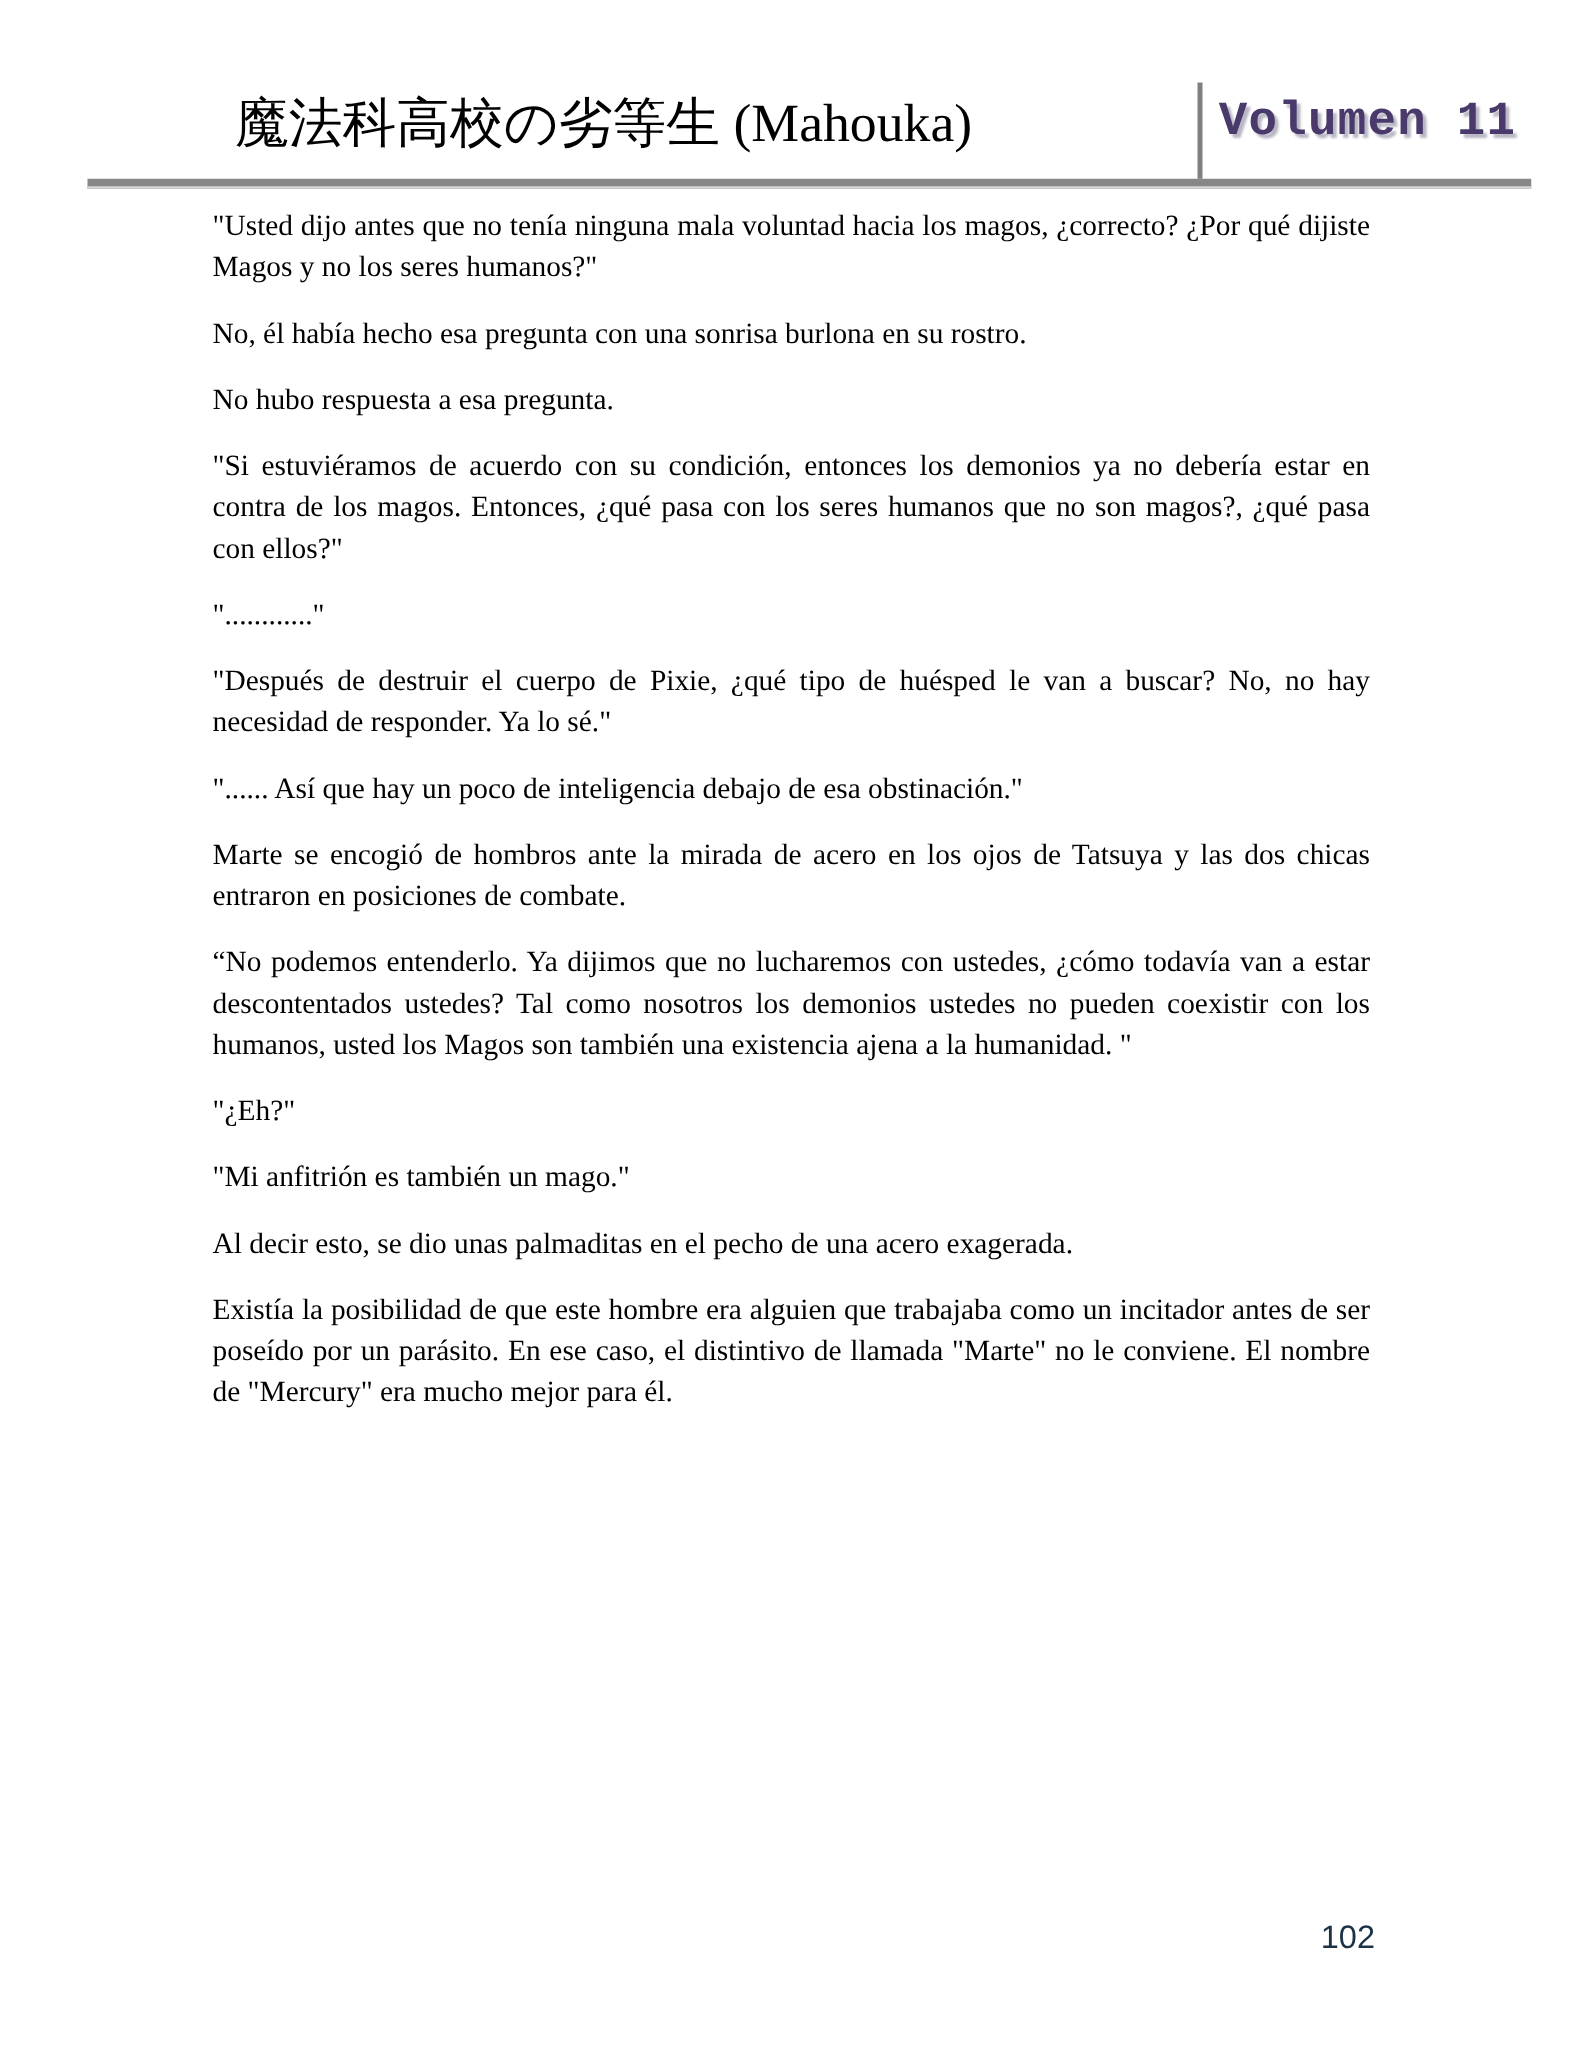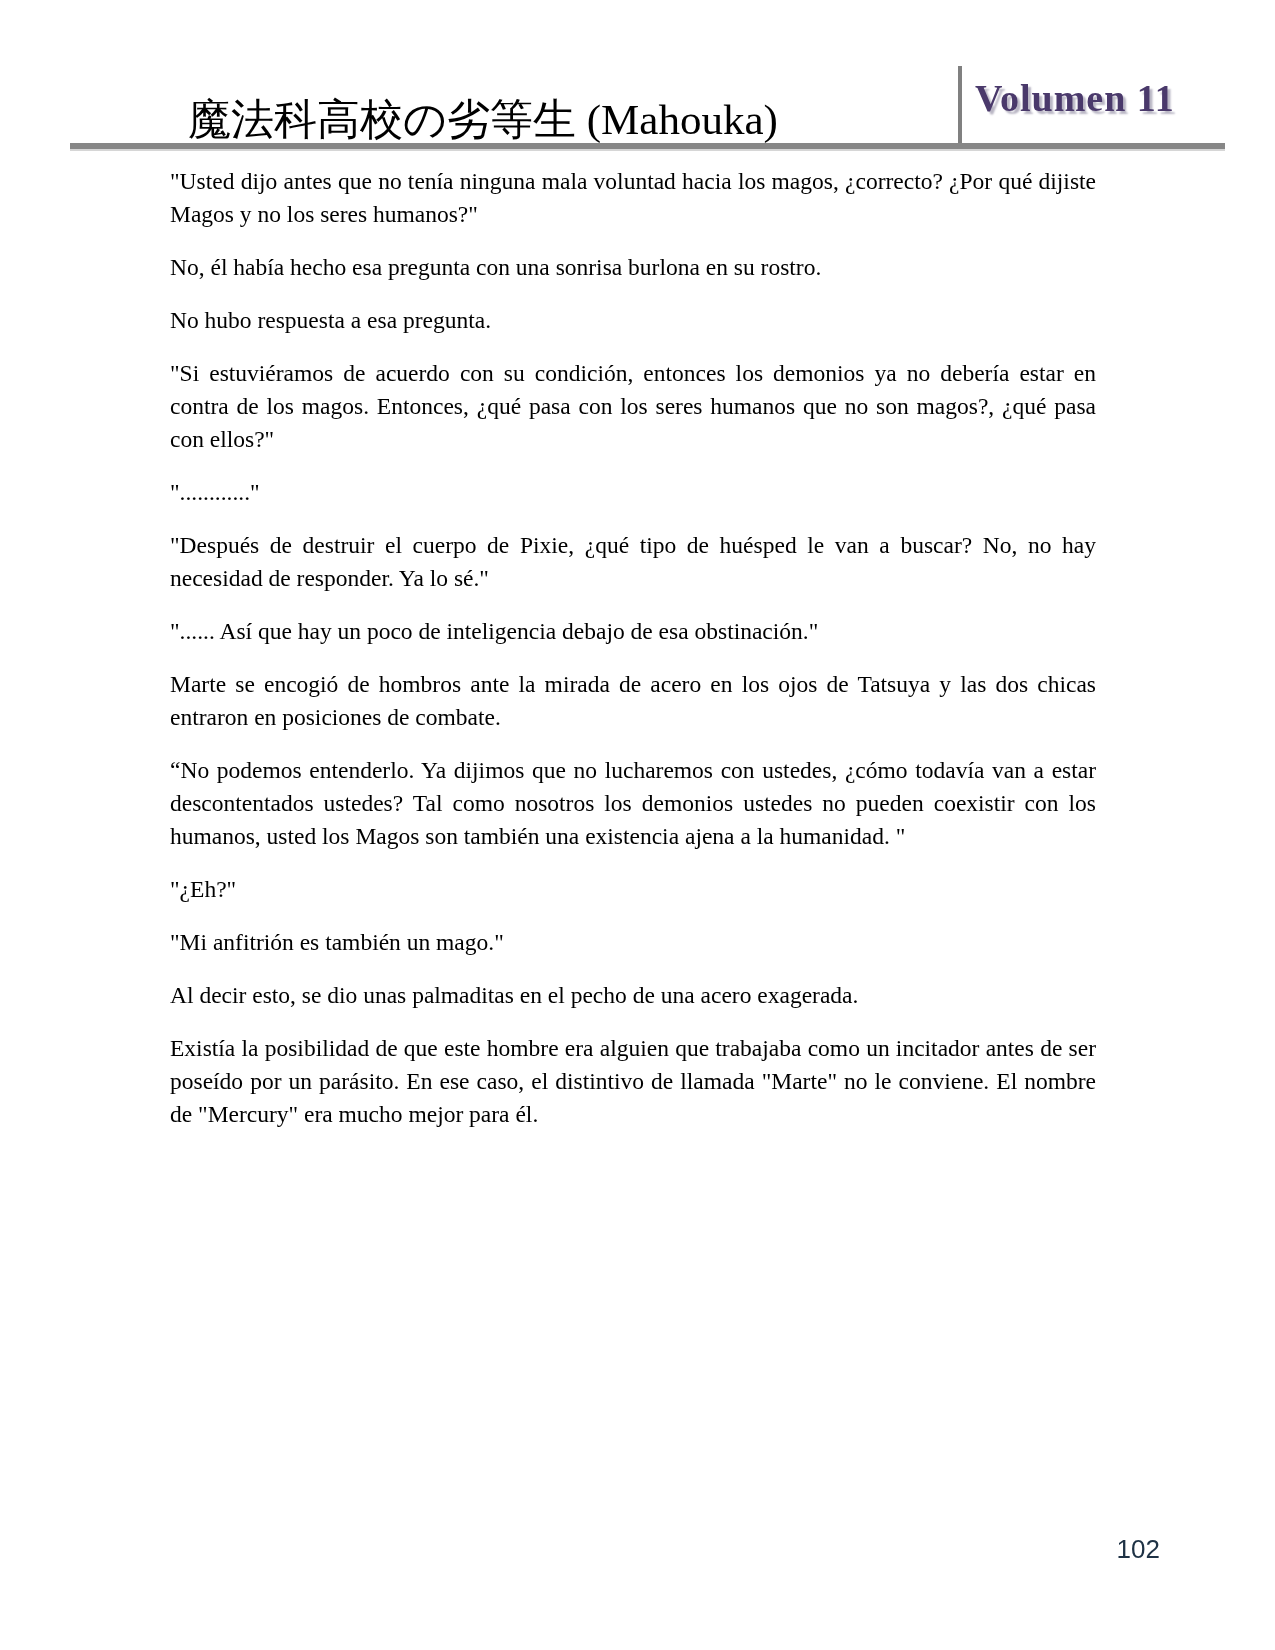--- a/index.html
+++ b/index.html
@@ -23,35 +23,34 @@
   }
   .doc-title {
     position: absolute;
     left: 188px;
     top: 68px;
     font-family: "Liberation Serif", serif;
     font-size: 43px;
     line-height: 1.5;
     color: #000000;
     white-space: nowrap;
-    margin-top: 20px;
   }
   .header-vbar {
     position: absolute;
     left: 958px;
     top: 66px;
     width: 4px;
     height: 77px;
     background: #808080;
   }
   .volume-label {
     position: absolute;
     left: 975px;
     top: 76px;
-    font-family: Liberation Serif, serif;
+    font-family: Liberation Mono, monospace;
     font-weight: bold;
     font-size: 38px;
     letter-spacing: 1px;
     color: #4a396b;
     text-shadow: 3px 3px 2px #b9b6c4;
     white-space: nowrap;
   }
   .header-rule {
     position: absolute;
     left: 70px;
@@ -73,21 +72,21 @@
     font-family: "Liberation Serif", serif;
     font-size: 23.5px;
     line-height: 33px;
     color: #000000;
     text-align: justify;
   }
   
   .page-number {
     position: absolute;
     top: 1534px;
-    left: 1020px;
+    left: 960px;
     width: 140px;
     text-align: right;
     font-family: "Liberation Sans", sans-serif;
     font-size: 26px;
     color: #1e3245;
   }
 </style>
 </head>
 <body>
 

